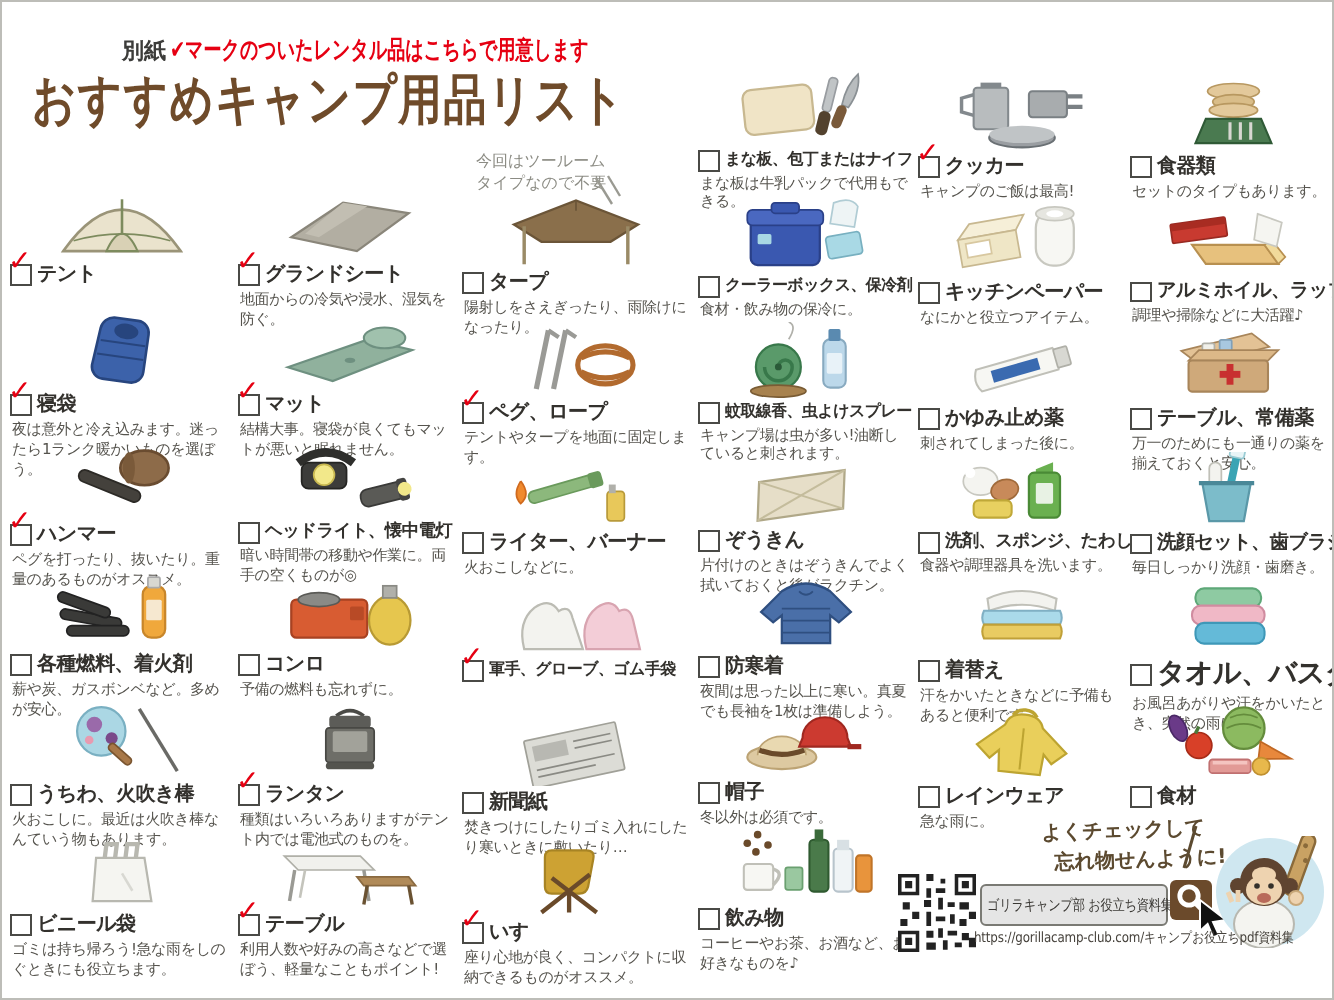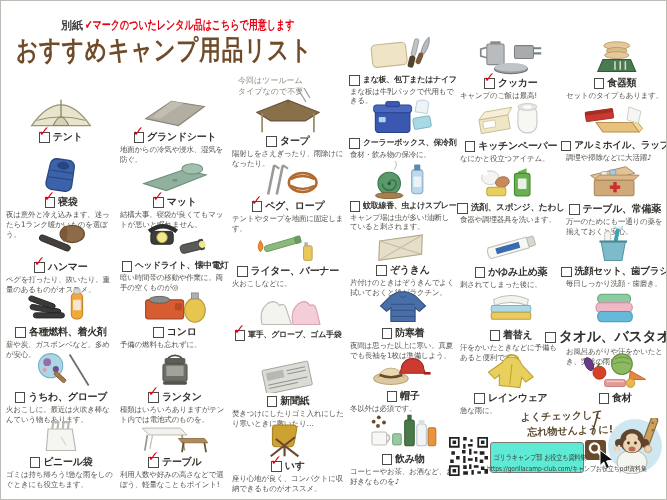--- a/index.html
+++ b/index.html
@@ -9,32 +9,32 @@
   .rental{position:absolute;left:84px;top:16px;font-size:12.5px;font-weight:bold;color:#e60012;
           transform:scaleX(.72);transform-origin:left top;white-space:nowrap;}
   .title{position:absolute;left:15px;top:31px;margin:0;font-size:27px;font-weight:bold;color:#6f4b2a;
          letter-spacing:1px;transform:scaleX(.8);transform-origin:left top;white-space:nowrap;}
   .annot{position:absolute;left:237px;top:75px;font-size:8px;color:#8c8c84;line-height:1.35;text-align:left;}
   .annot-line{position:absolute;left:294px;top:86px;}
   .col{position:absolute;}
   .item{height:var(--ih);overflow:visible;}
   .illus{height:36px;display:flex;align-items:flex-end;justify-content:center;}
   .illus svg{display:block;}
-  .nrow{display:flex;justify-content:center;align-items:center;gap:3px;margin-top:1px;white-space:nowrap;}
+  .nrow{display:flex;align-items:center;gap:3px;margin-top:1px;white-space:nowrap;}
   .cb{width:8.5px;height:8.5px;border:1.3px solid #4a4a46;background:#fff;flex:none;position:relative;margin-top:1px;}
   .ck{position:absolute;left:-2px;top:-9px;font-style:normal;color:#e50012;font-weight:bold;font-size:14px;line-height:1;}
   .nm{font-weight:bold;color:#33312d;letter-spacing:-.3px;}
   .ds{font-size:7.5px;color:#56544e;line-height:1.3;margin-top:1px;letter-spacing:-.2px;padding:0 1px;}
   .qr{position:absolute;left:448px;top:436px;width:39px;height:39px;}
   .hand{position:absolute;left:520px;top:408px;font-size:10px;font-weight:bold;color:#5c4a30;
         line-height:1.45;transform:rotate(-2deg);white-space:nowrap;}
   .hand div:nth-child(2){margin-left:6px;}
   .hand-slash{position:absolute;left:588px;top:410px;}
-  .searchbox{position:absolute;left:489px;top:441px;width:94px;height:31px;border:1.5px solid #7a7a74;
-             border-radius:3px;background:#5eead4;display:flex;align-items:center;box-sizing:border-box;}
+  .searchbox{position:absolute;left:489px;top:441px;width:94px;height:21px;border:1.5px solid #7a7a74;
+             border-radius:3px;background:#e5e5e5;display:flex;align-items:center;box-sizing:border-box;}
   .searchbox span{font-size:7.5px;color:#3a3834;white-space:nowrap;transform:scaleX(.82);transform-origin:left;
                   padding-left:3px;letter-spacing:-.2px;}
   .searchbtn{position:absolute;left:584px;top:439px;width:21px;height:20px;background:#6b4a2b;border-radius:3px;
              display:flex;align-items:center;justify-content:center;}
   .cursor{position:absolute;left:597px;top:448px;}
   .mascot{position:absolute;left:606px;top:417px;width:56px;height:56px;}
   .url{position:absolute;left:486px;top:463px;font-size:7px;color:#46423c;white-space:nowrap;
        transform:scaleX(.85);transform-origin:left top;letter-spacing:-.1px;}
 </style>
 </head>
@@ -131,21 +131,21 @@
             <circle cx="28" cy="17" r="14" fill="#abd7e4" stroke="#7ab0c2" stroke-width="1.3"></circle>
             <circle cx="24" cy="13" r="4.5" fill="#9a6aaa"></circle>
             <circle cx="34" cy="21" r="3.5" fill="#7a4a8a"></circle>
             <circle cx="21" cy="22" r="2.5" fill="#e89ab0"></circle>
             <rect x="31" y="28" width="16" height="4.5" rx="2" transform="rotate(42 39 30)" fill="#a87848" stroke="#7a5530"></rect>
             <line x1="50" y1="4" x2="72" y2="40" stroke="#6a6a66" stroke-width="2"></line>
           </svg>
         </div>
         <div class="nrow">
           <span class="cb"></span>
-          <span class="nm" style="font-size:10.0px">うちわ、グローブ</span>
+          <span class="nm" style="font-size:10.0px">うちわ、火吹き棒</span>
         </div>
         <div class="ds">火おこしに。最近は火吹き棒なんていう物もあります。</div>
       </div>
       <div class="item">
         <div class="illus">
           <svg viewBox="0 0 80 44" width="70" height="38">
             <path d="M25,15 h28 l4,25 h-34 z" fill="#f5f5f1" stroke="#b8b8b0" stroke-width="1.3"></path>
             <path d="M30,15 l1,-8 h6 l-1,8 M42,15 l1,-8 h6 l-1,8" fill="none" stroke="#b8b8b0" stroke-width="2.5"></path>
             <line x1="40" y1="24" x2="46" y2="34" stroke="#d8d8d2" stroke-width="1.5"></line>
           </svg>
@@ -529,50 +529,50 @@
         </div>
         <div class="nrow">
           <span class="cb"></span>
           <span class="nm" style="font-size:10.0px">キッチンペーパー</span>
         </div>
         <div class="ds">なにかと役立つアイテム。</div>
       </div>
       <div class="item">
         <div class="illus">
           <svg viewBox="0 0 80 44" width="70" height="38">
+            <g transform="rotate(-16 40 24)">
+              <path d="M14,18 q-4,7 0,13 l46,0 q3,-7 0,-13 z" fill="#f7f7f3" stroke="#c0c0b8" stroke-width="1.2"></path>
+              <rect x="22" y="21" width="28" height="7" fill="#3a6ab0"></rect>
+              <rect x="60" y="19" width="8" height="11" rx="1" fill="#d8d8d2" stroke="#b0b0a8"></rect>
+            </g>
+          </svg>
+        </div>
+        <div class="nrow">
+          <span class="cb"></span>
+          <span class="nm" style="font-size:10.0px">かゆみ止め薬</span>
+        </div>
+        <div class="ds">刺されてしまった後に。</div>
+      </div>
+      <div class="item">
+        <div class="illus">
+          <svg viewBox="0 0 80 44" width="70" height="38">
             <ellipse cx="16" cy="17" rx="10" ry="8" fill="#f4f4f0" stroke="#c8c8c0"></ellipse>
             <circle cx="10" cy="12" r="3" fill="#fff"></circle>
             <ellipse cx="30" cy="22" rx="8" ry="6" transform="rotate(-14 30 22)" fill="#c88a5a" stroke="#a06a3a"></ellipse>
             <rect x="12" y="28" width="22" height="10" rx="3" fill="#e8d060" stroke="#c0a838" stroke-width="1.2"></rect>
             <path d="M48,10 l10,-4 v6 l-10,4 z" fill="#6ab050"></path>
             <rect x="44" y="12" width="18" height="26" rx="3" fill="#6ab050" stroke="#4a8a36" stroke-width="1.3"></rect>
             <rect x="48" y="18" width="10" height="12" rx="1" fill="#e8f2e4"></rect>
           </svg>
         </div>
         <div class="nrow">
           <span class="cb"></span>
           <span class="nm" style="font-size:8.7px">洗剤、スポンジ、たわし</span>
         </div>
         <div class="ds">食器や調理器具を洗います。</div>
-      </div>
-      <div class="item">
-        <div class="illus">
-          <svg viewBox="0 0 80 44" width="70" height="38">
-            <g transform="rotate(-16 40 24)">
-              <path d="M14,18 q-4,7 0,13 l46,0 q3,-7 0,-13 z" fill="#f7f7f3" stroke="#c0c0b8" stroke-width="1.2"></path>
-              <rect x="22" y="21" width="28" height="7" fill="#3a6ab0"></rect>
-              <rect x="60" y="19" width="8" height="11" rx="1" fill="#d8d8d2" stroke="#b0b0a8"></rect>
-            </g>
-          </svg>
-        </div>
-        <div class="nrow">
-          <span class="cb"></span>
-          <span class="nm" style="font-size:10.0px">かゆみ止め薬</span>
-        </div>
-        <div class="ds">刺されてしまった後に。</div>
       </div>
       <div class="item">
         <div class="illus">
           <svg viewBox="0 0 80 44" width="70" height="38">
             <path d="M20,12 q20,-9 40,0 l-1,7 q-19,-7 -38,0 z" fill="#f3f3ef" stroke="#c0c0b8" stroke-width="1.2"></path>
             <path d="M18,19 h44 q2,4 0,8 h-44 q-2,-4 0,-8 z" fill="#aadaea" stroke="#80b0c4" stroke-width="1.2"></path>
             <path d="M18,27 h44 q2,4 0,8 h-44 q-2,-4 0,-8 z" fill="#e9cb62" stroke="#c0a038" stroke-width="1.2"></path>
           </svg>
         </div>
         <div class="nrow">

